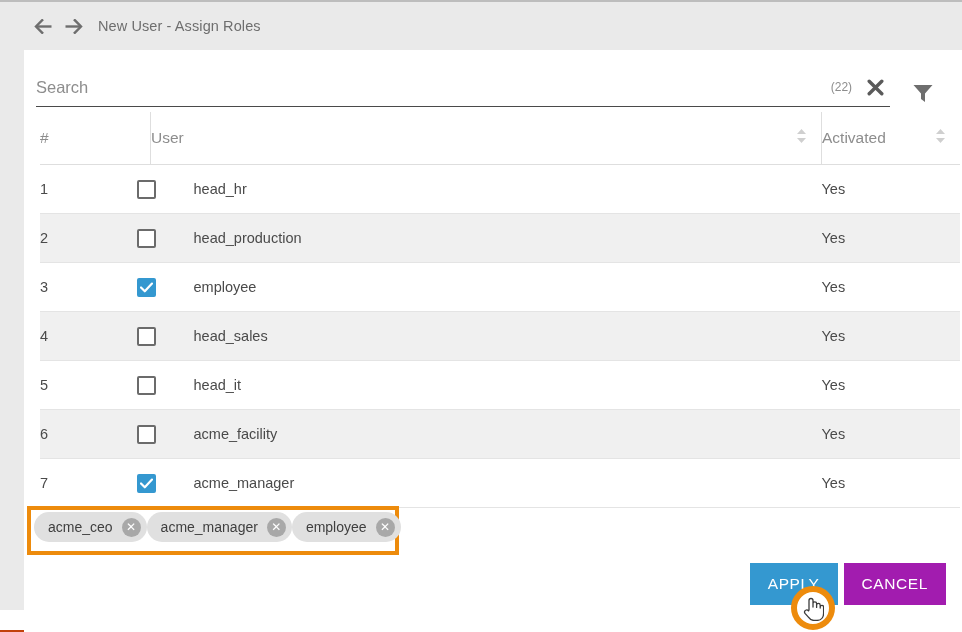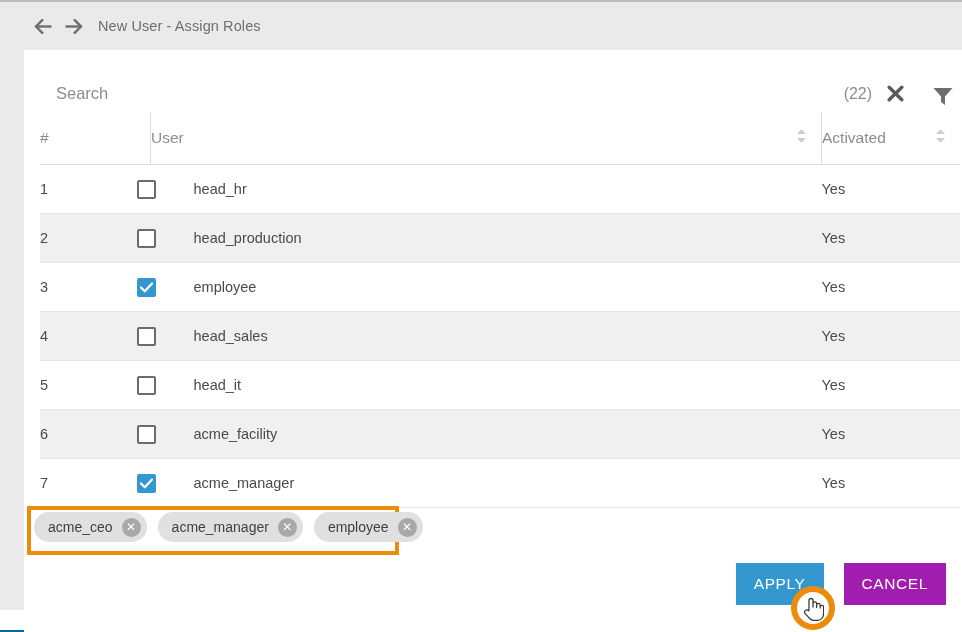--- a/index.html
+++ b/index.html
@@ -12,21 +12,21 @@
     background: #ffffff;
     font-family: "Liberation Sans", sans-serif;
     overflow: hidden;
     position: relative;
   }
   .page {
     position: absolute;
     inset: 0;
     background: #ffffff;
     border-right: 2px solid #bdbdbd;
-    border-bottom: 2px solid #0369a1;
+    border-bottom: 2px solid #c2410c;
     box-sizing: border-box;
   }
 
   
   .topbar {
     position: absolute;
     left: 0; top: 0;
     width: 962px;
     height: 50px;
     background: #eaeaea;
@@ -67,25 +67,25 @@
     left: 24px; top: 50px;
     width: 938px;
     height: 582px;
     background: #ffffff;
     box-sizing: border-box;
   }
 
   
   .search-row {
     position: absolute;
-    left: 32px; top: 12px;
+    left: 12px; top: 12px;
     width: 906px;
     height: 58px;
     display: flex;
-    align-items: center;
+    align-items: flex-start;
   }
   .search-field {
     position: relative;
     width: 856px;
     padding-top: 14px;
     display: flex;
     align-items: center;
     border-bottom: 1px solid #4a4a4a;
     padding-bottom: 8px;
     box-sizing: border-box;
@@ -95,21 +95,21 @@
     outline: none;
     font-family: "Liberation Sans", sans-serif;
     font-size: 16.5px;
     color: #4a4a4a;
     background: transparent;
     flex: 1;
     padding: 0;
   }
   .search-input::placeholder { color: #8d8d8d; }
   .search-count {
-    font-size: 16px;
+    font-size: 12px;
     color: #8d8d8d;
     margin-right: 12px;
     white-space: nowrap;
   }
   .clear-x {
     width: 22px; height: 22px;
     margin-right: 4px;
     display: flex;
     align-items: center;
     justify-content: center;
@@ -205,21 +205,21 @@
     height: 49px;
     border: 4px solid #ed8b0c;
     box-sizing: border-box;
     background: #ffffff;
   }
   .chips {
     position: absolute;
     left: 10px; top: 462px;
     display: flex;
     align-items: center;
-    gap: 11px;
+    gap: 0;
   }
   .chip {
     height: 30px;
     background: #e0e0e0;
     border-radius: 16px;
     display: flex;
     align-items: center;
     padding: 0 6px 0 14px;
     font-size: 14px;
     color: #3f3f3f;
@@ -239,21 +239,21 @@
     cursor: pointer;
     flex: none;
   }
 
   
   .footer {
     position: absolute;
     right: 16px; top: 513px;
     display: flex;
     align-items: center;
-    gap: 20px;
+    gap: 6px;
   }
   .btn {
     height: 42px;
     min-width: 86px;
     border: none;
     color: #ffffff;
     font-size: 15.5px;
     font-family: "Liberation Sans", sans-serif;
     letter-spacing: .6px;
     cursor: pointer;

